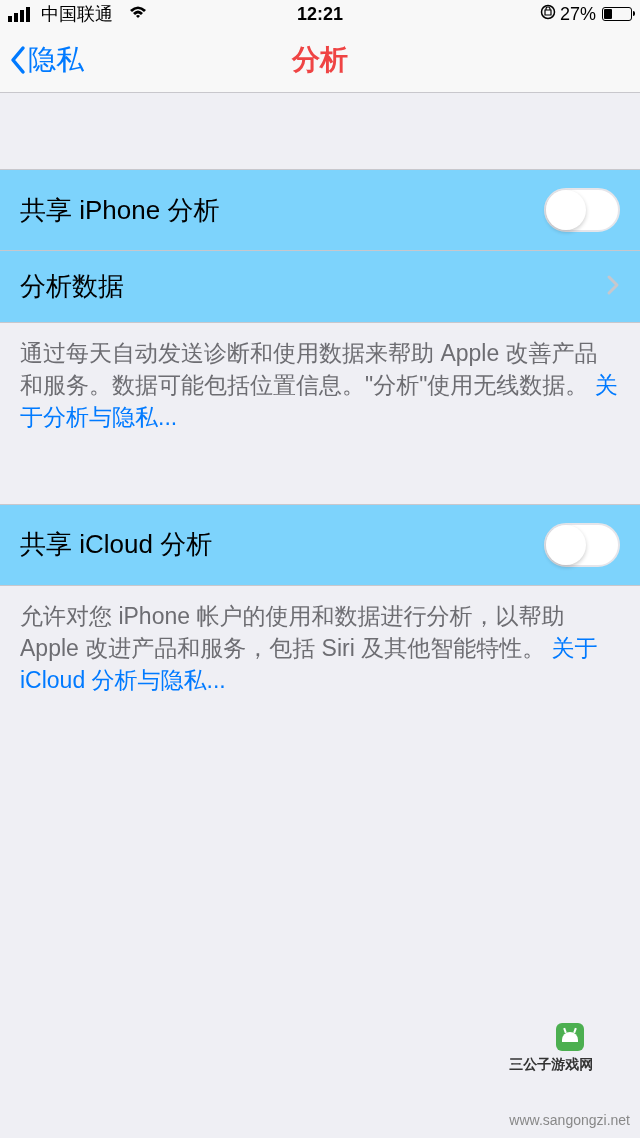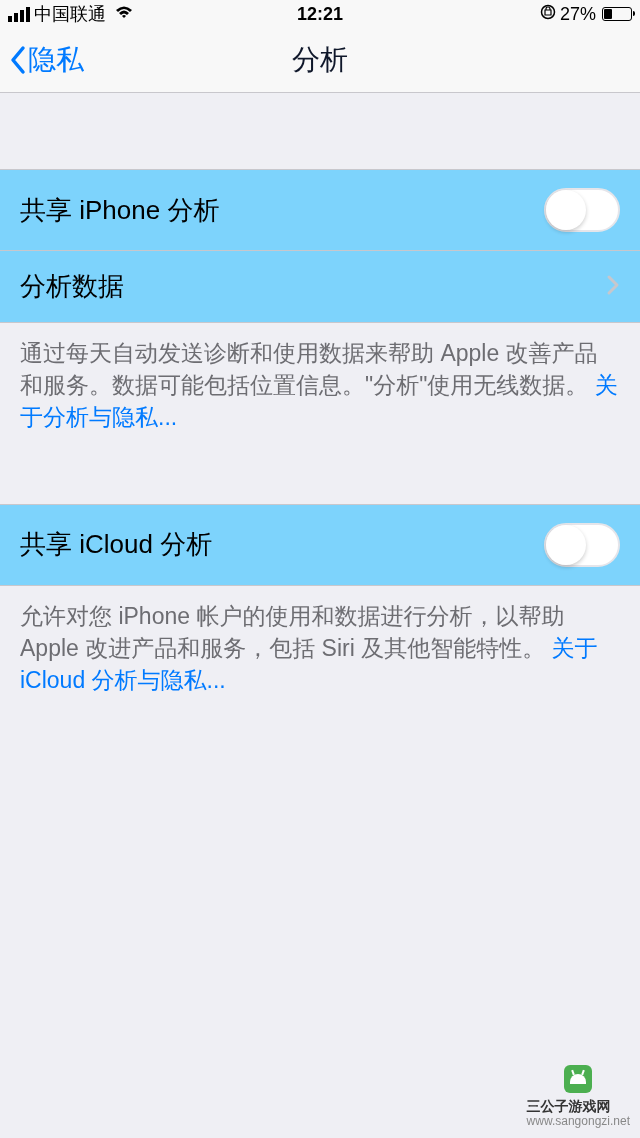--- a/index.html
+++ b/index.html
@@ -21,21 +21,21 @@
       display: flex;
       align-items: center;
       justify-content: space-between;
       padding: 0 8px;
       font-size: 18px;
       font-weight: 500;
     }
     .status-left {
       display: flex;
       align-items: center;
-      gap: 4px;
+      gap: 11px;
     }
     .signal-bars {
       display: flex;
       align-items: flex-end;
       gap: 2px;
     }
     .bar {
       width: 4px;
       background: #000;
     }
@@ -103,22 +103,22 @@
     .chevron-left {
       width: 20px;
       height: 30px;
       display: inline-block;
     }
     .nav-title {
       position: absolute;
       left: 50%;
       transform: translateX(-50%);
       font-size: 28px;
-      font-weight: 400;
-      color: #0f172a;
+      font-weight: 700;
+      color: #ef4444;
       text-align: right;
     }
     .spacer {
       height: 76px;
       background: #efeff4;
     }
     .spacer-small {
       height: 56px;
       background: #efeff4;
     }
@@ -213,21 +213,22 @@
       flex-direction: column;
       line-height: 1.1;
     }
     .wm-main {
       color: #333;
       font-weight: 600;
       font-size: 14px;
     }
     .wm-sub {
       color: #888;
-      font-size: 12px;
+      font-size: 14px;
+      margin-top: 40px;
     }
   </style>
 </head>
 <body>
 
 <div class="status-bar">
   <div class="status-left">
     <div class="signal-bars">
       <div class="bar"></div>
         <div class="bar"></div>

